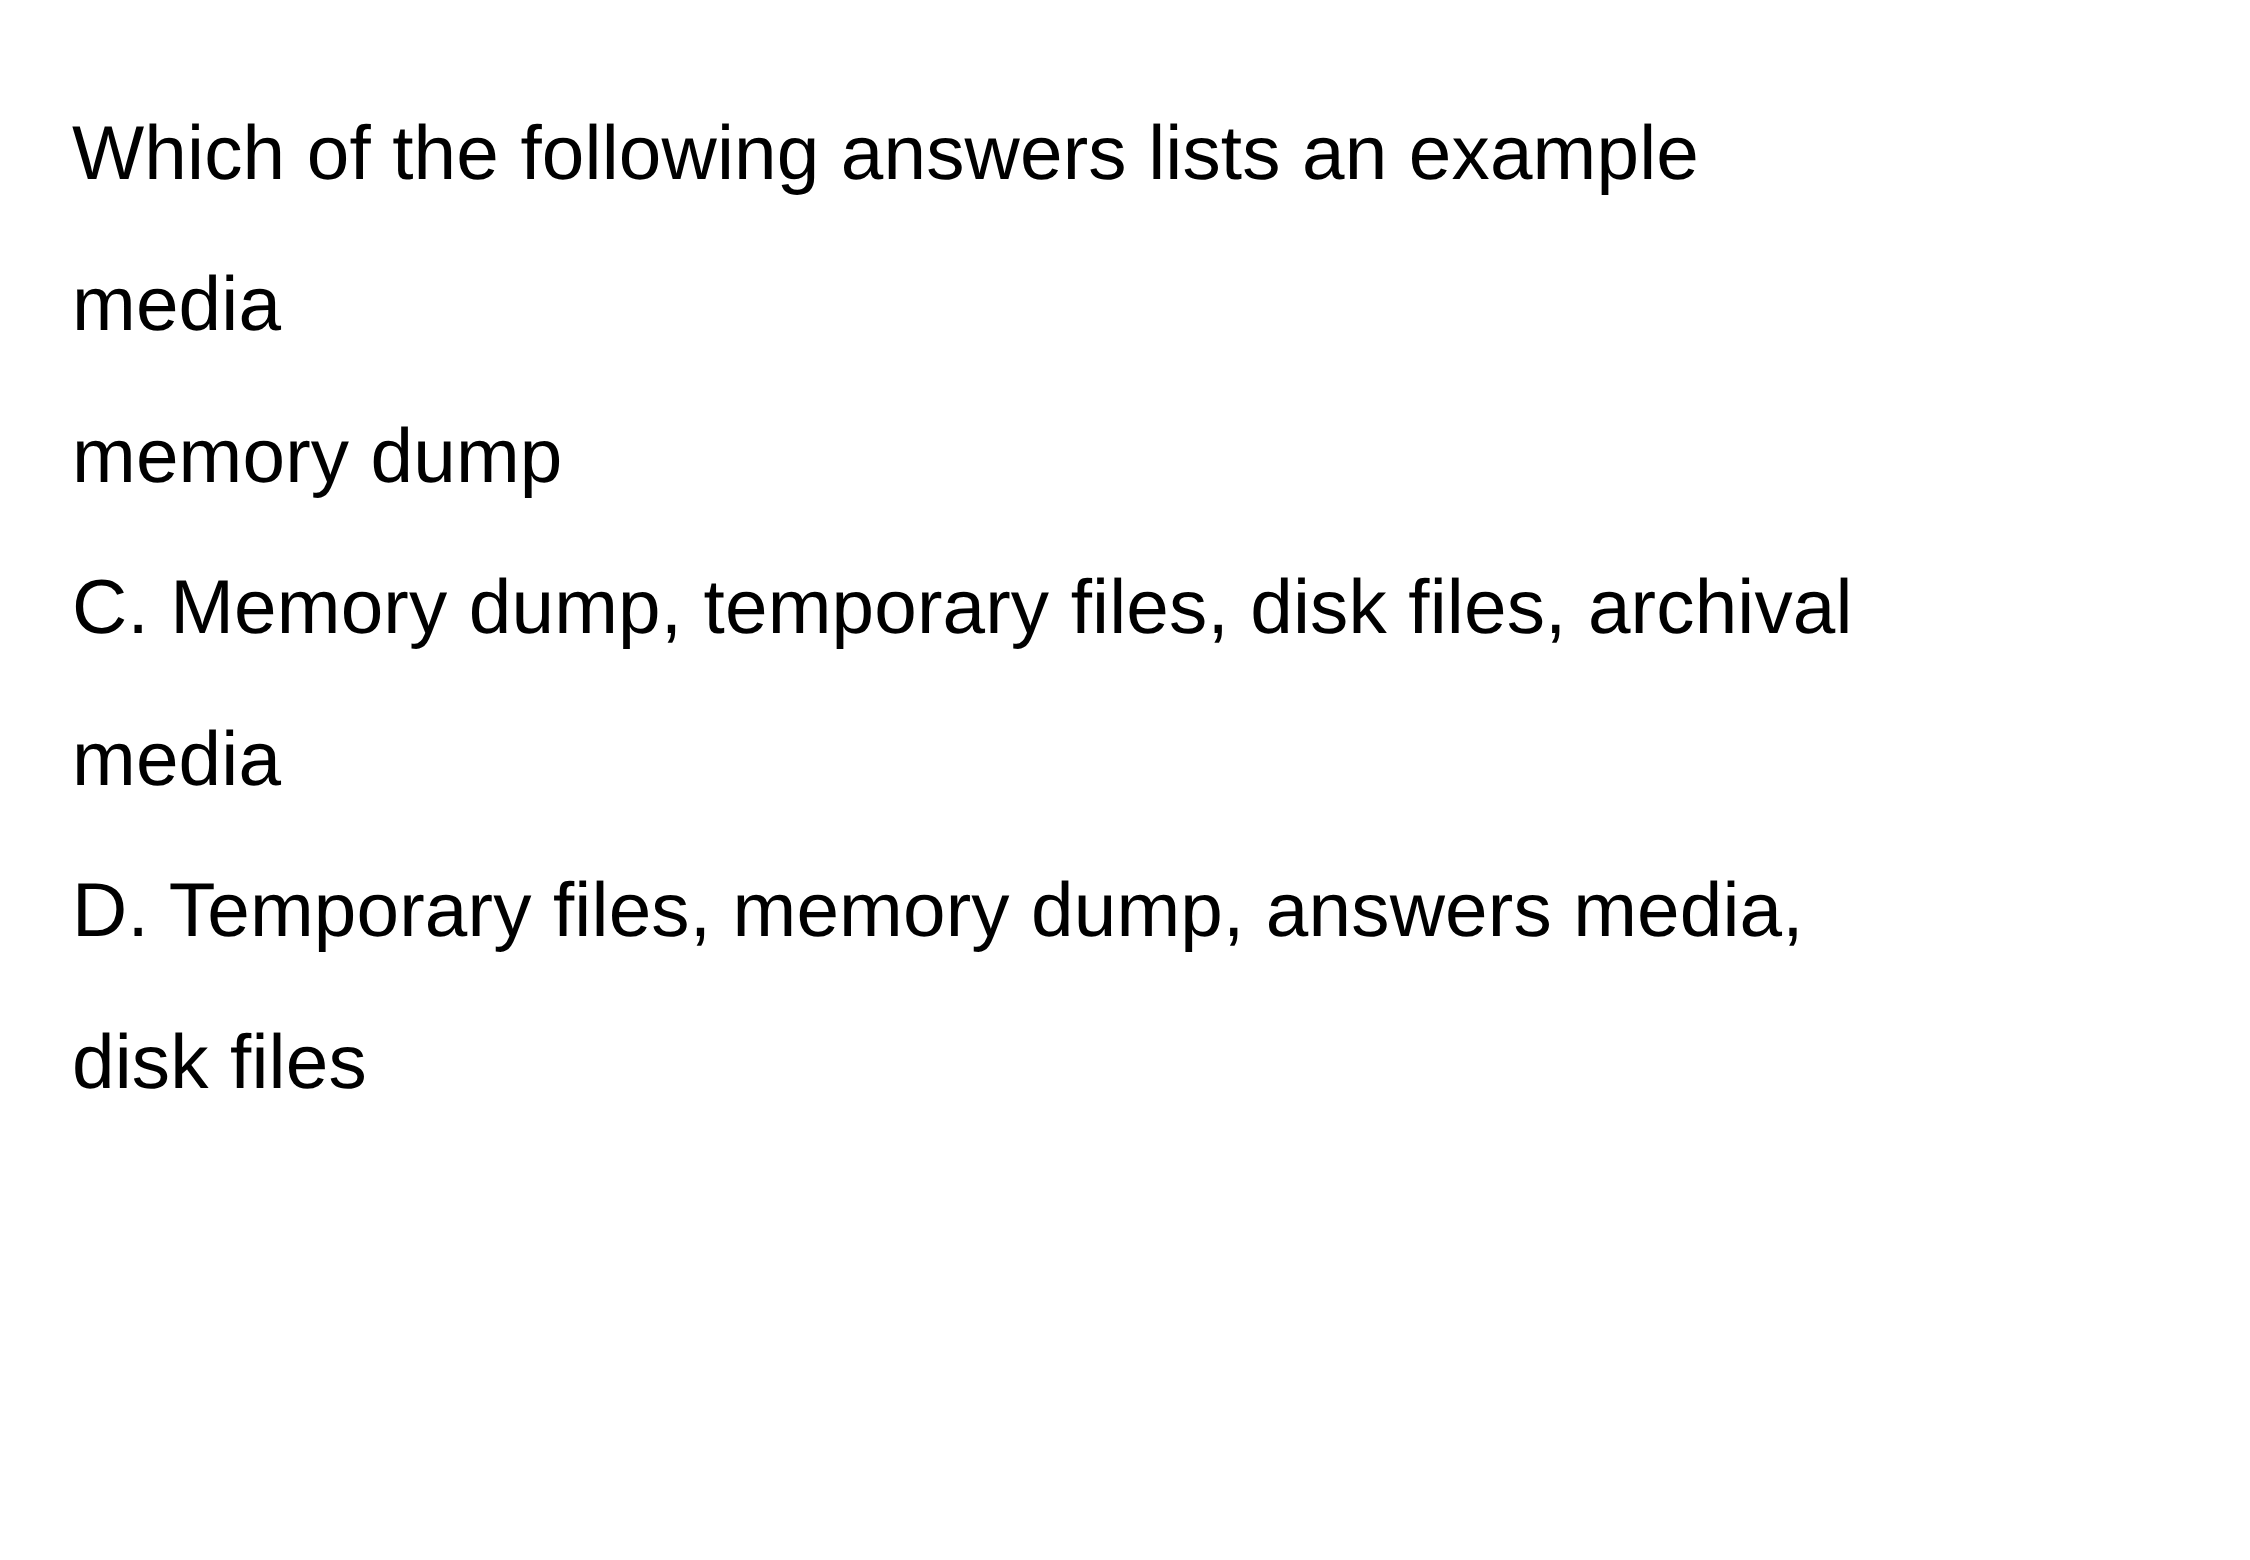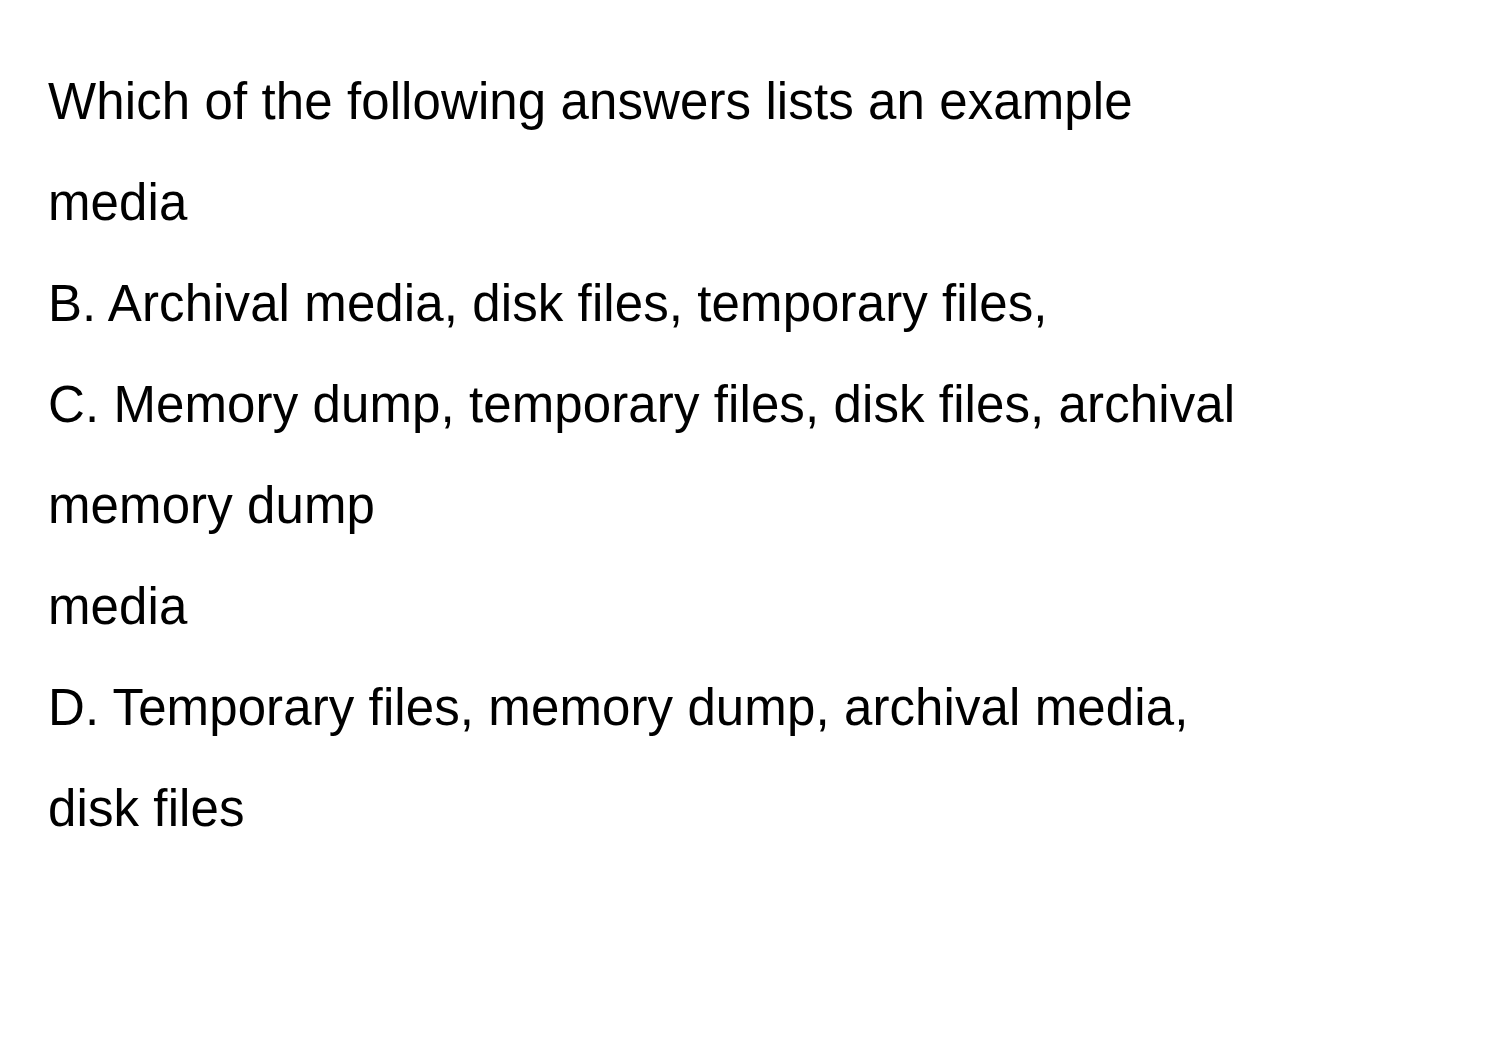--- a/index.html
+++ b/index.html
@@ -24,19 +24,18 @@
     letter-spacing: 0.1px;
     font-weight: 400;
   }
 </style>
 </head>
 <body>
 
 <div class="page">
   <div class="line">Which of the following answers lists an example</div>
   <div class="line">media</div>
-  <div class="line">B. Archival media, disk files, temporary files,</div>
+  <div class="line">memory dump</div>
   <div class="line">C. Memory dump, temporary files, disk files, archival</div>
-  <div class="line">memory dump</div>
   <div class="line">media</div>
-  <div class="line">D. Temporary files, memory dump, archival media,</div>
+  <div class="line">D. Temporary files, memory dump, answers media,</div>
   <div class="line">disk files</div>
 </div>
 
 </body></html>

